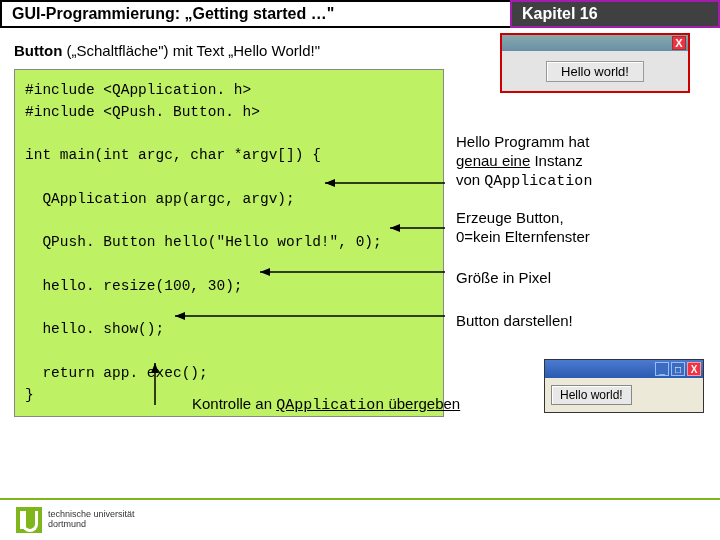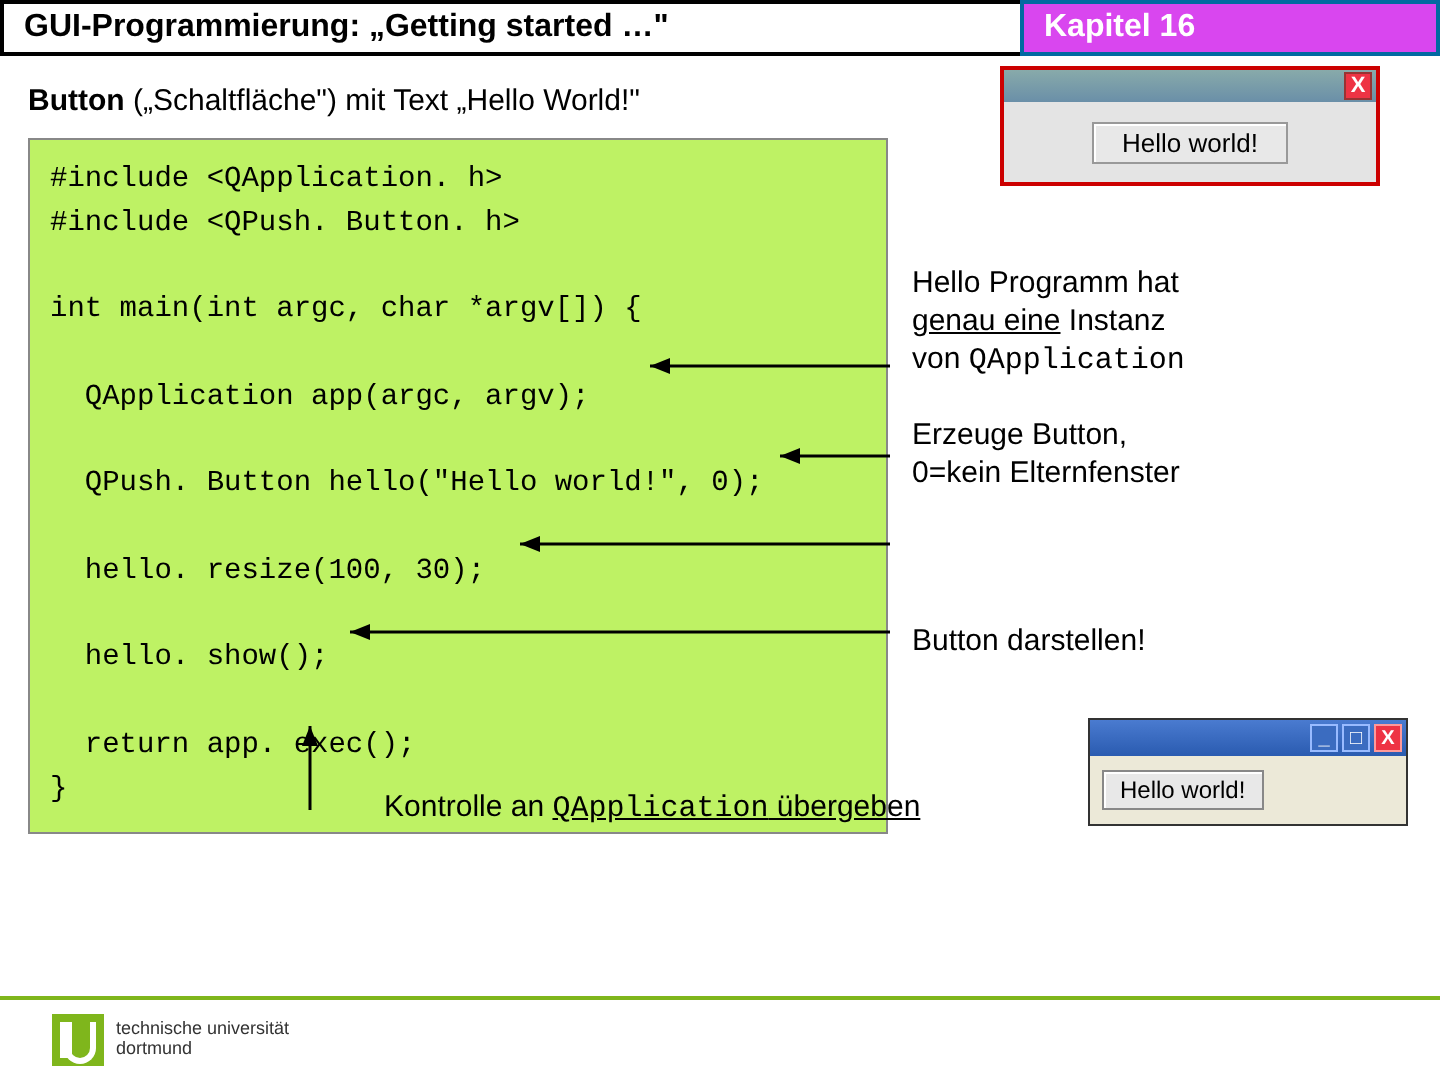--- a/index.html
+++ b/index.html
@@ -1,20 +1,20 @@
 <!DOCTYPE html>
 <html><head>
 <meta charset="utf-8">
 <style>
   * { margin:0; padding:0; box-sizing:border-box; }
   body { width:720px; height:540px; background:#fff; font-family:Arial,Helvetica,sans-serif; position:relative; overflow:hidden; }
 
   .header { display:flex; height:28px; }
   .header-left { flex:1; background:#fff; border:2px solid #000; border-right:none; display:flex; align-items:center; padding-left:10px; font-size:16px; font-weight:bold; }
-  .header-right { width:210px; background:#d946ef; color:#fff; display:flex; align-items:center; padding-left:10px; font-size:16px; font-weight:bold; border:2px solid #0369a1; }
+  .header-right { width:210px; background:#404040; color:#fff; display:flex; align-items:center; padding-left:10px; font-size:16px; font-weight:bold; border:2px solid #a21caf; }
 
   .content { padding:14px; position:relative; }
 
   .subtitle { font-size:15px; margin-bottom:10px; }
   .subtitle b { font-weight:bold; }
 
   .main-row { display:flex; gap:12px; }
   .code-col { width:430px; }
   .side-col { flex:1; position:relative; }
 
@@ -39,21 +39,21 @@
   .tiny-tb .wb { width:14px; height:14px; background:#3b6cc0; border:1px solid #9bf; color:#fff; font-size:10px; display:flex; align-items:center; justify-content:center; font-weight:bold; }
   .tiny-tb .wb.red { background:#e34; border-color:#f99; }
   .tiny-body { height:34px; background:#ece9d8; display:flex; align-items:center; padding-left:6px; }
   .tiny-btn { background:#e8e8e8; border:1px solid #888; padding:2px 8px; font-size:12px; box-shadow:inset 1px 1px 0 #fff; }
 
   .bottom-note { position:absolute; left:192px; top:395px; font-size:15px; }
   .bottom-note .mono { font-family:"Courier New",monospace; }
 
   .footer { position:absolute; bottom:0; left:0; right:0; height:42px; background:#fff; }
   .green-line { height:2px; background:#7fb61c; }
-  .footer-inner { display:flex; align-items:center; height:40px; padding:0 26px; justify-content:space-between; }
+  .footer-inner { display:flex; align-items:center; height:40px; padding:0 16px; justify-content:space-between; }
   .tu-logo { display:flex; align-items:center; gap:6px; }
   .tu-mark { width:26px; height:26px; background:#7fb61c; position:relative; }
   .tu-mark::before { content:""; position:absolute; left:4px; top:4px; width:6px; height:18px; background:#fff; }
   .tu-mark::after { content:""; position:absolute; right:4px; top:4px; width:10px; height:18px; border:3px solid #fff; border-top:none; border-radius:0 0 8px 8px; }
   .tu-text { font-size:9px; line-height:1.1; color:#333; }
   .foot-right { font-size:11px; color:#333; text-align:right; }
   .pgnum { font-size:14px; font-weight:bold; }
 
   svg.ar { position:absolute; overflow:visible; }
 </style>
@@ -104,20 +104,21 @@
         <span>Hello Programm hat</span><br>
         <span class="ul">genau eine</span><span> Instanz</span><br>
         <span>von </span><span class="mono">QApplication</span>
       </div>
 
       <div class="note n2">
         <span>Erzeuge Button,</span><br>
         <span>0=kein Elternfenster</span>
       </div>
 
+      <div class="note n3">Größe in Pixel</div>
       <div class="note n4">Button darstellen!</div>
 
       <div class="tiny-win">
         <div class="tiny-tb">
           <div class="wb">_</div>
           <div class="wb">□</div>
           <div class="wb red">X</div>
         </div>
         <div class="tiny-body">
           <div class="tiny-btn">Hello world!</div>

